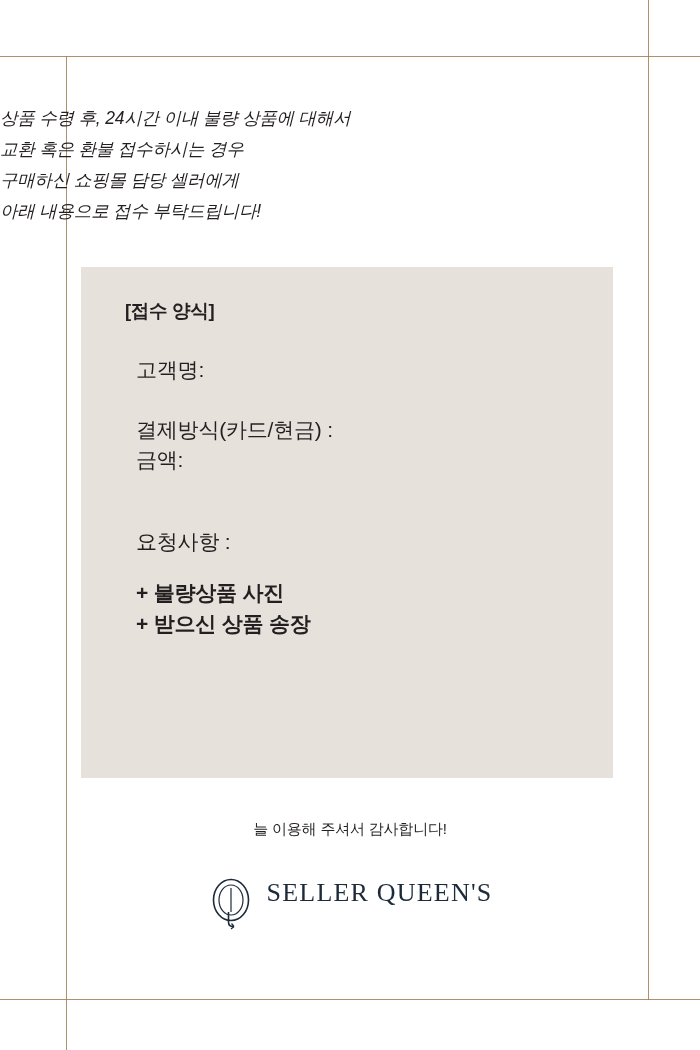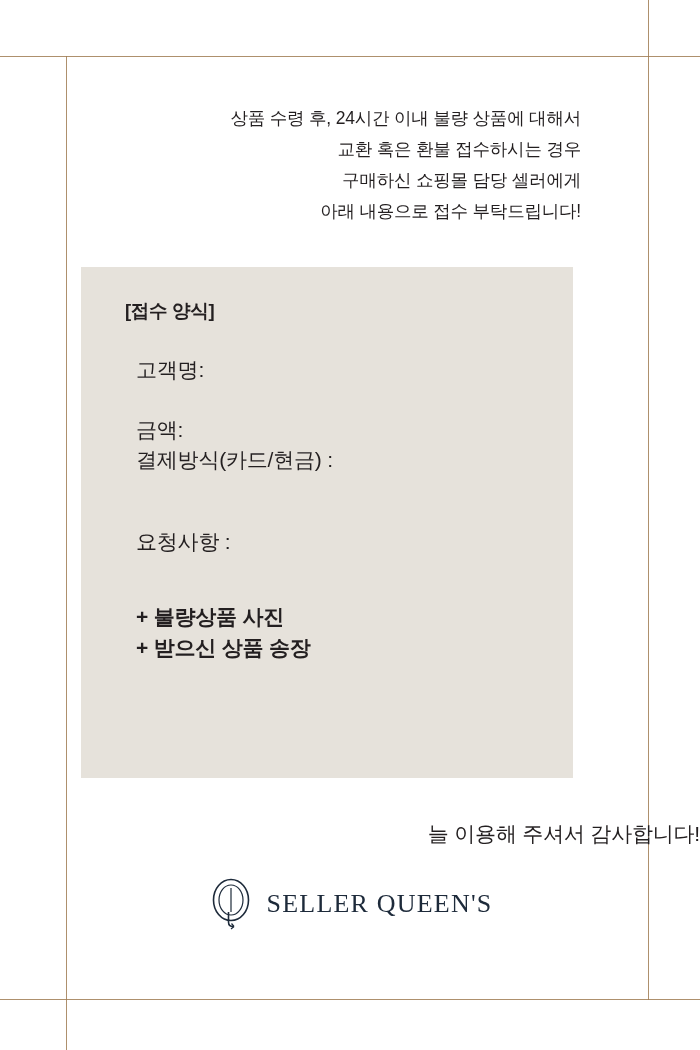--- a/index.html
+++ b/index.html
@@ -48,35 +48,36 @@
     width: 1px;
     height: 994px;
     opacity: 0.85;
   }
 
   .intro {
     position: absolute;
     top: 103px;
     left: 0;
     width: 581px;
-    text-align: right;
+    text-align: left;
     font-size: 17.5px;
     line-height: 31px;
     color: #231f20;
     letter-spacing: -0.2px;
+    font-style: italic;
   }
   .intro div {
     white-space: nowrap;
   }
 
   .form-box {
     position: absolute;
     left: 81px;
     top: 267px;
-    width: 492px;
+    width: 532px;
     height: 511px;
     background: #e6e2db;
   }
 
   .form-title {
     position: absolute;
     left: 44px;
     top: 31px;
     font-size: 18.5px;
     font-weight: bold;
@@ -94,41 +95,40 @@
   .form-fields .gap-sm {
     height: 30px;
   }
   .form-fields .gap-lg {
     height: 52px;
   }
   .form-fields .bold {
     font-weight: bold;
   }
   .attach-block {
-    margin-top: 44px;
+    margin-top: 20px;
     line-height: 31px;
   }
 
   .thanks {
     position: absolute;
     top: 820px;
     left: 0;
     width: 700px;
-    text-align: right;
-    font-size: 21px;
+    text-align: center;
+    font-size: 15px;
     letter-spacing: -0.2px;
   }
 
   .logo {
     position: absolute;
     top: 878px;
     left: 0;
     width: 700px;
     display: flex;
-    align-items: center;
     justify-content: center;
     gap: 13px;
   }
   .logo-mark {
     width: 46px;
     height: 52px;
     position: relative;
   }
   .logo-text {
     font-family: "Liberation Serif", "DejaVu Serif", serif;
@@ -154,22 +154,22 @@
 </div>
 
 <div class="form-box">
   <div class="form-title">[접수 양식]</div>
 
   <div class="form-fields">
     <div>고객명:</div>
 
     <div class="gap-sm"></div>
 
+    <div>결제방식(카드/현금) :</div>
     <div>금액:</div>
-    <div>결제방식(카드/현금) :</div>
 
     <div class="gap-lg"></div>
 
     <div>요청사항 :</div>
 
     <div class="attach-block">
       <div class="bold">+ 불량상품 사진</div>
       <div class="bold">+ 받으신 상품 송장</div>
     </div>
   </div>

